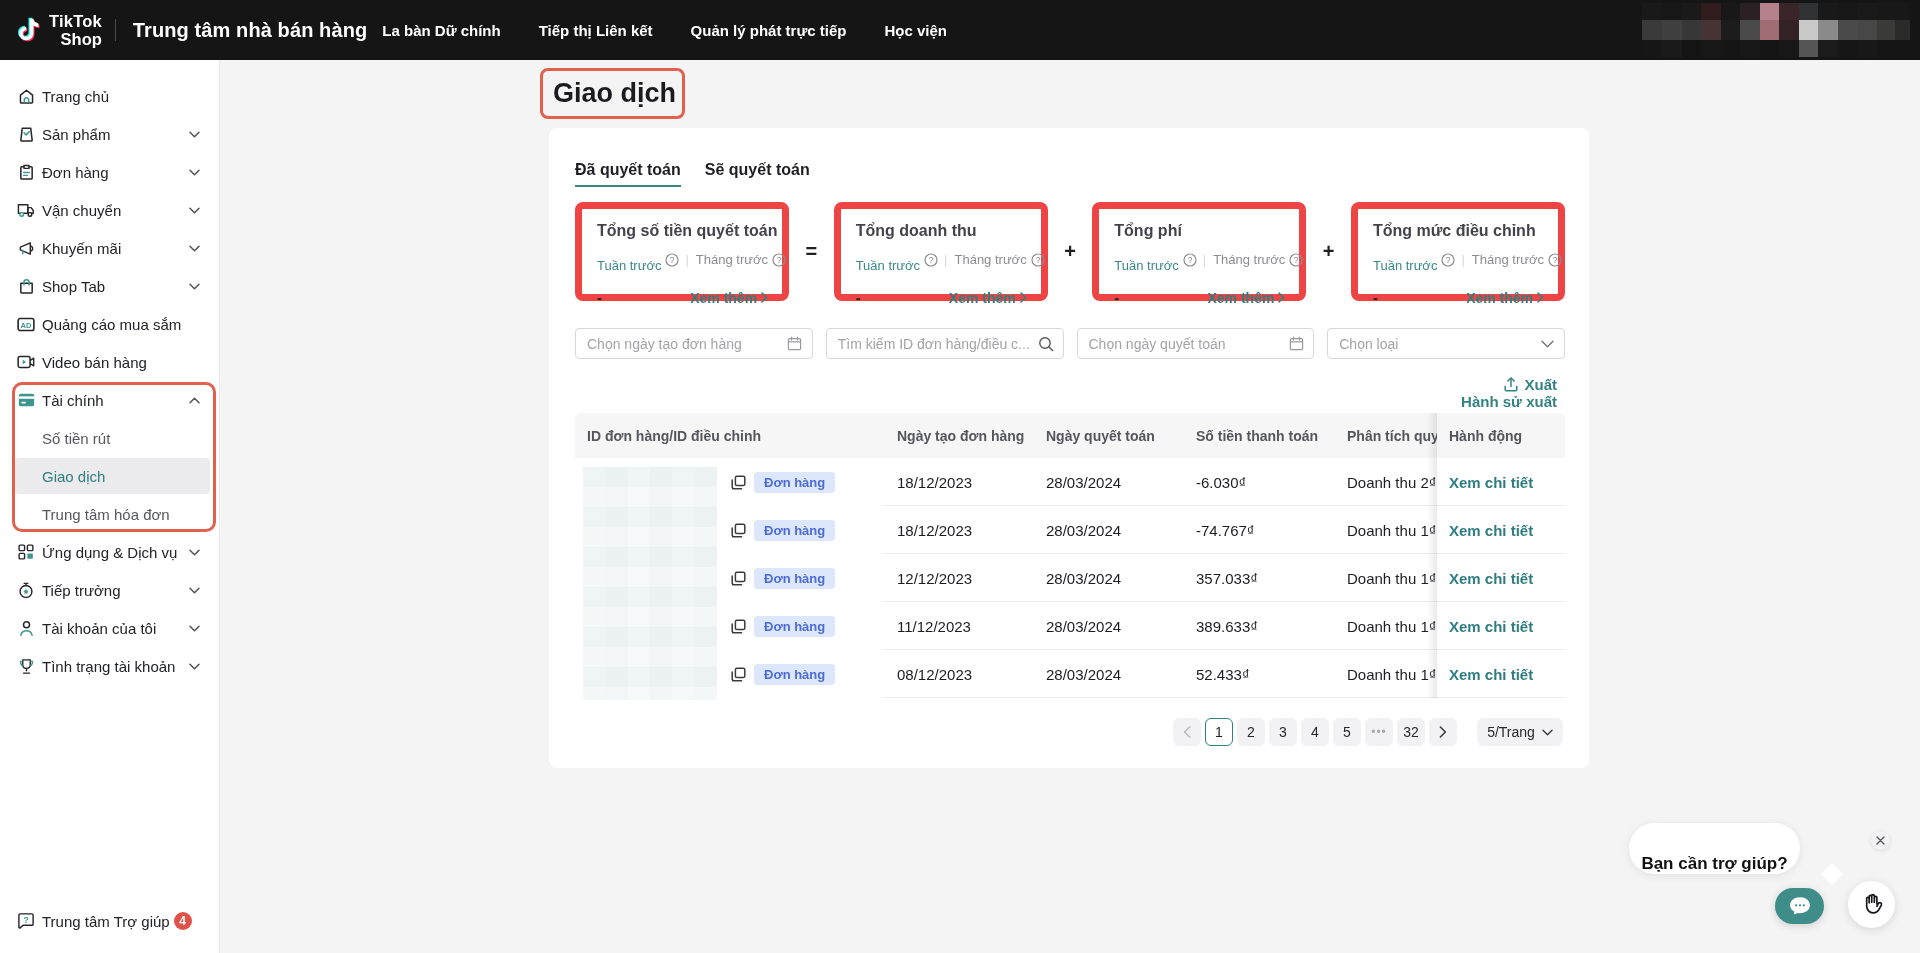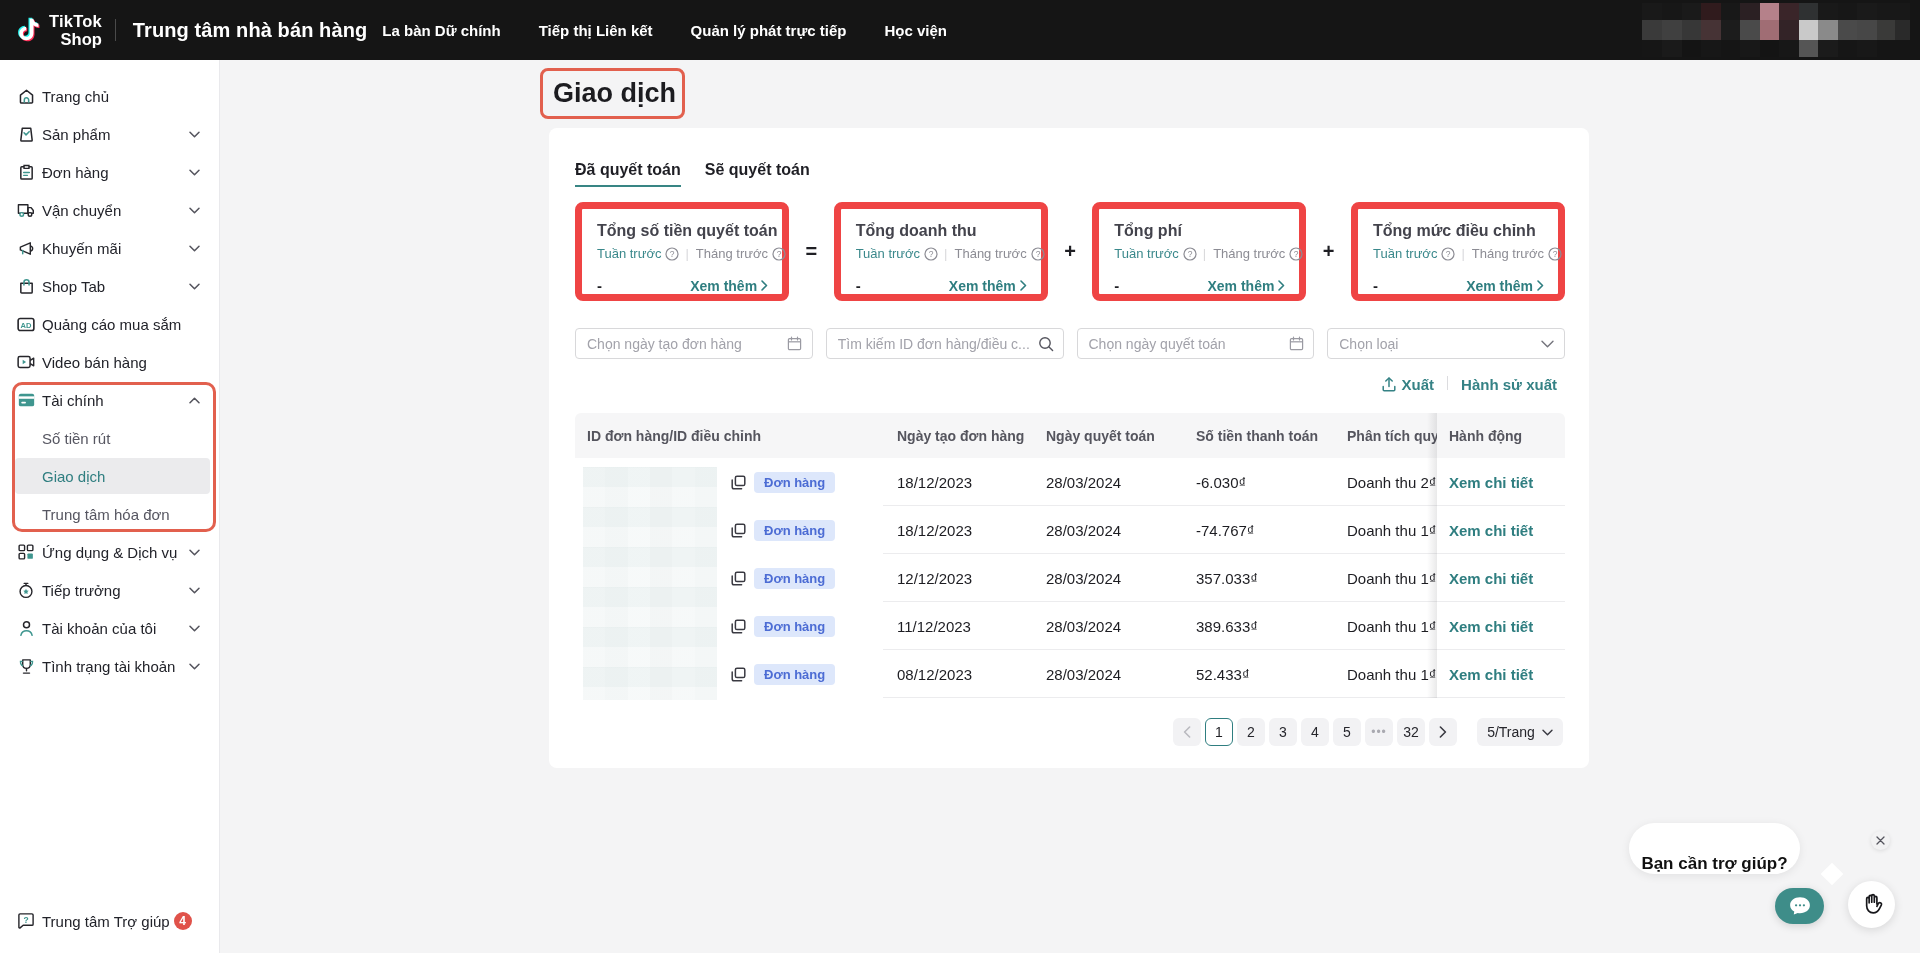--- a/index.html
+++ b/index.html
@@ -45,37 +45,37 @@
   .tabs { position:absolute; left:26px; top:33px; display:flex; gap:24px; }
   .tab { font-size:16px; font-weight:bold; color:#1e1e24; padding-bottom:6px; cursor:pointer; position:relative; }
   .tab.active { border-bottom:2.5px solid #388584; }
 
   
   .summary { position:absolute; left:26px; top:74px; width:990px; height:99px; display:flex; align-items:center; justify-content:space-between; }
   .sum-card { width:214px; height:99px; border:7px solid #ef4444; border-radius:8px; padding:13px 14px 0 15px; background:#fff; }
   .sum-op { font-size:20px; font-weight:bold; color:#1f1f24; }
   .sc-title { font-size:16px; font-weight:bold; color:#43434c; white-space:nowrap; }
   .sc-sub { display:flex; align-items:center; margin-top:6px; font-size:13px; white-space:nowrap; }
-  .sc-week { color:#3a888b; cursor:pointer; }
+  .sc-week { color:#3a888b; cursor:pointer;margin-top:12px; }
   .sc-month { color:#8c8c94; cursor:pointer; }
   .sc-q { margin:0 6px 0 4px; width:14px; height:14px; }
   .sc-bar { color:#d9d9dc; margin-right:7px; }
   .sc-bottom { display:flex; align-items:center; justify-content:space-between; margin-top:16px; }
   .sc-value { font-size:15px; font-weight:bold; color:#1f1f24; }
   .sc-more { display:flex; align-items:center; font-size:14px; font-weight:bold; color:#2f7e80; cursor:pointer; }
 
   
   .filters { position:absolute; left:26px; top:200px; width:990px; display:flex; gap:13px; }
   .f-field { position:relative; width:238px; height:31px; }
   .f-field input { width:100%; height:100%; border:1px solid #d8d8da; border-radius:4px; padding:0 32px 0 11px; font-size:14px; font-family:inherit; color:#1f1f24; background:#fff; outline:none; }
   .f-field input::placeholder { color:#a2a2aa; opacity:1; }
   .f-icon { position:absolute; right:10px; top:50%; transform:translateY(-50%); width:16px; height:16px; pointer-events:none; display:flex; align-items:center; justify-content:center; }
 
   
-  .export-row { position:absolute; right:32px; top:248px; display:flex; align-items:flex-start; height:24px; }
+  .export-row { position:absolute; right:32px; top:248px; display:flex; align-items:flex-end; height:24px;flex-direction:column; }
   .exp-link { display:flex; align-items:center; gap:6px; color:#358285; font-size:15px; font-weight:bold; cursor:pointer; }
   .exp-sep { width:1px; height:14px; background:#dcdcdf; margin:0 13px; }
 
   
   .tbl { position:absolute; left:26px; top:285px; width:990px; }
   .tbl-head { display:flex; height:45px; background:#f6f6f7; border-radius:6px 6px 0 0; align-items:center; font-size:14px; font-weight:bold; color:#55555e; }
   .tbl-head .c, .tbl-row .c { padding:0 12px; white-space:nowrap; overflow:hidden; }
   .c1 { width:310px; } .c2 { width:149px; } .c3 { width:150px; } .c4 { width:151px; } .c5 { width:102px; } .c6 { width:128px; }
   .tbl-row { display:flex; height:48px; align-items:center; font-size:15px; color:#1d1d22; position:relative; }
   .tbl-row .rule { position:absolute; left:308px; right:0; bottom:0; height:1px; background:#ececee; }

